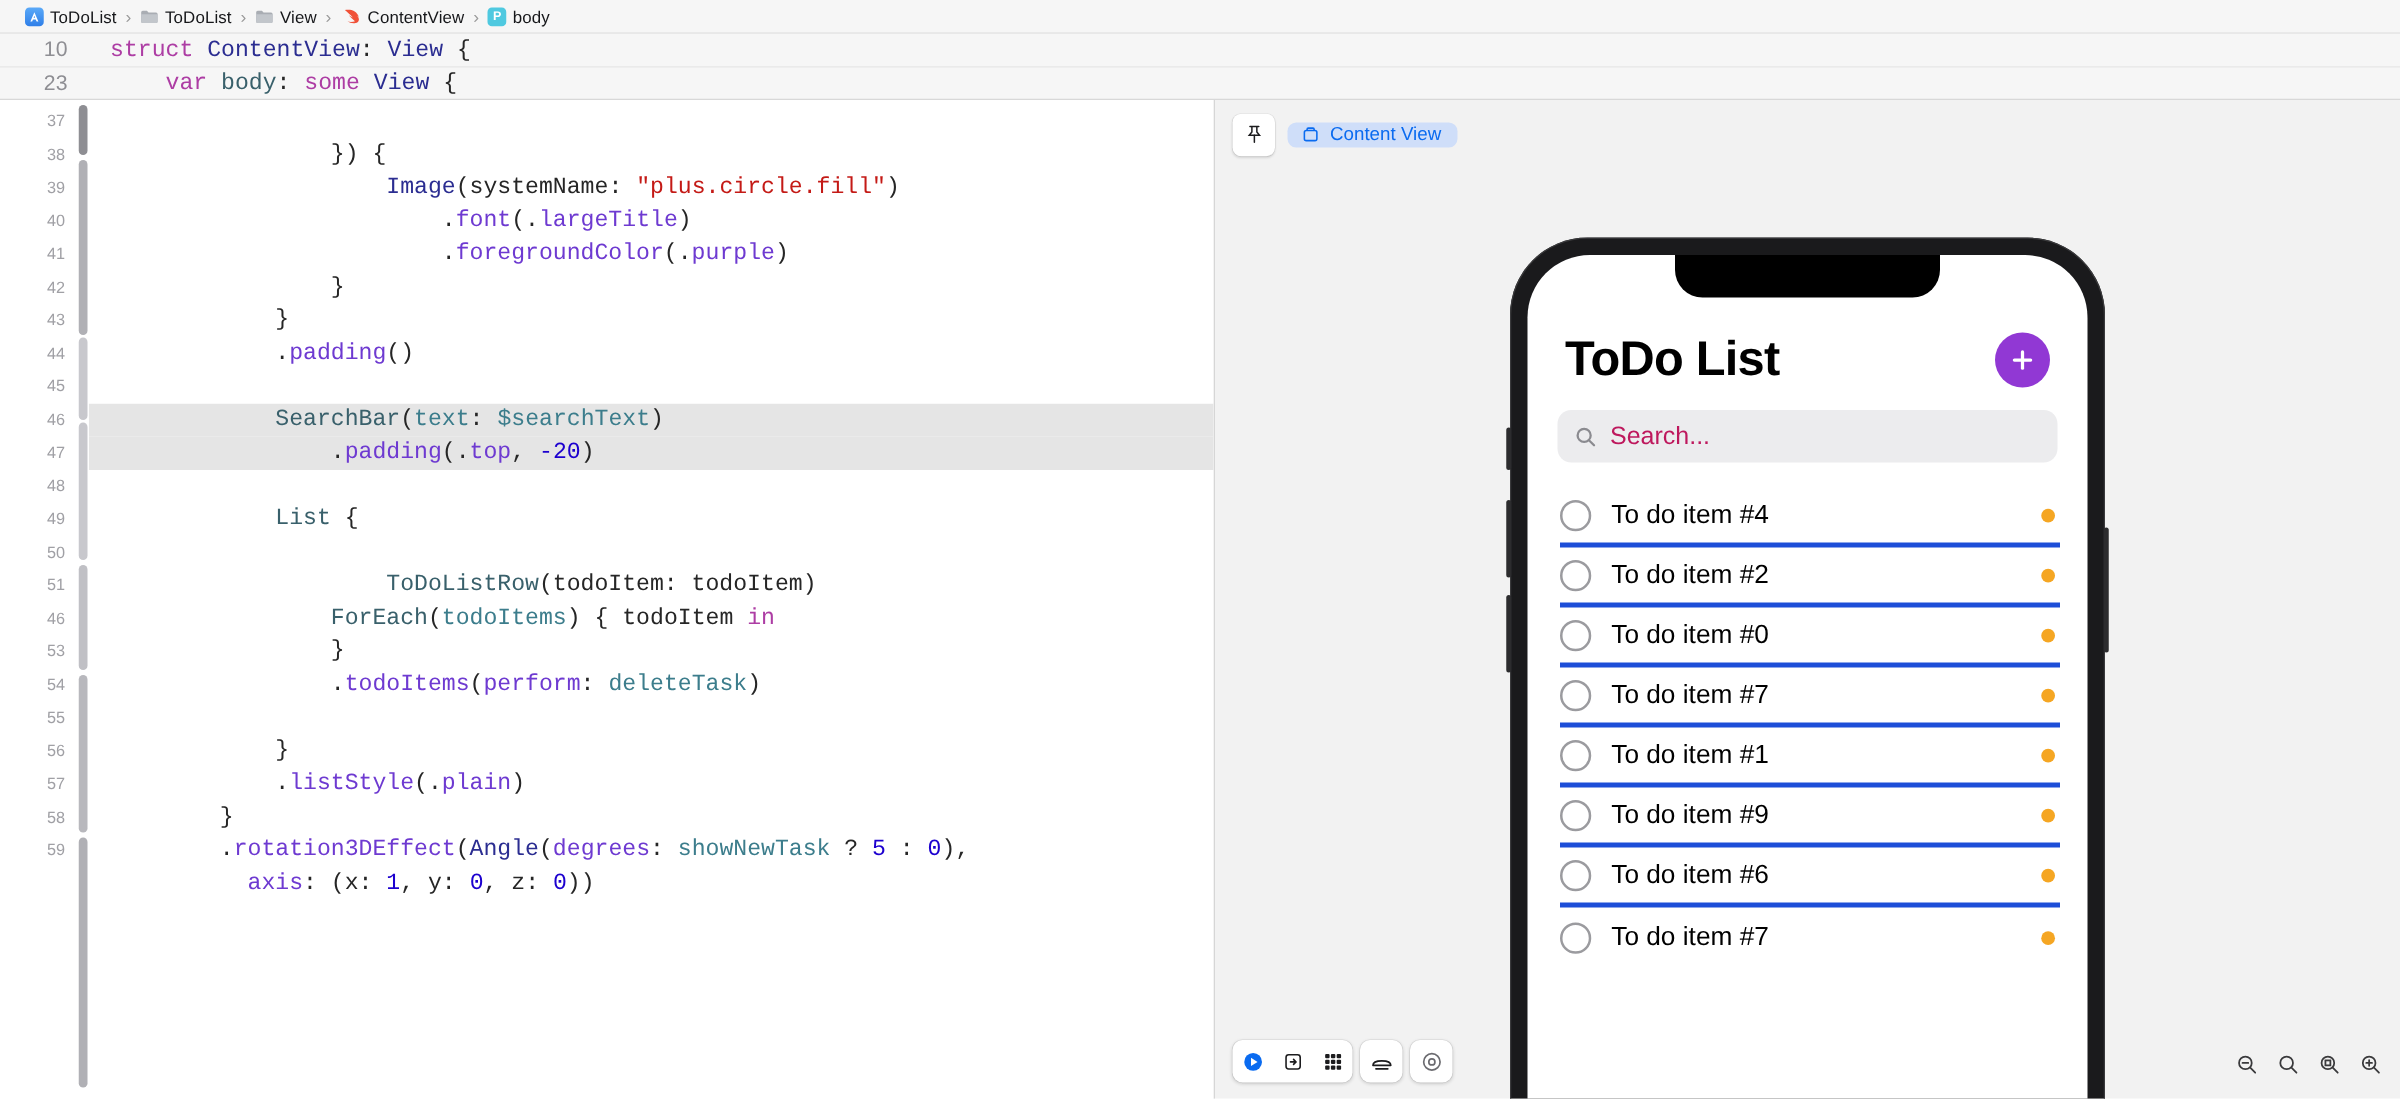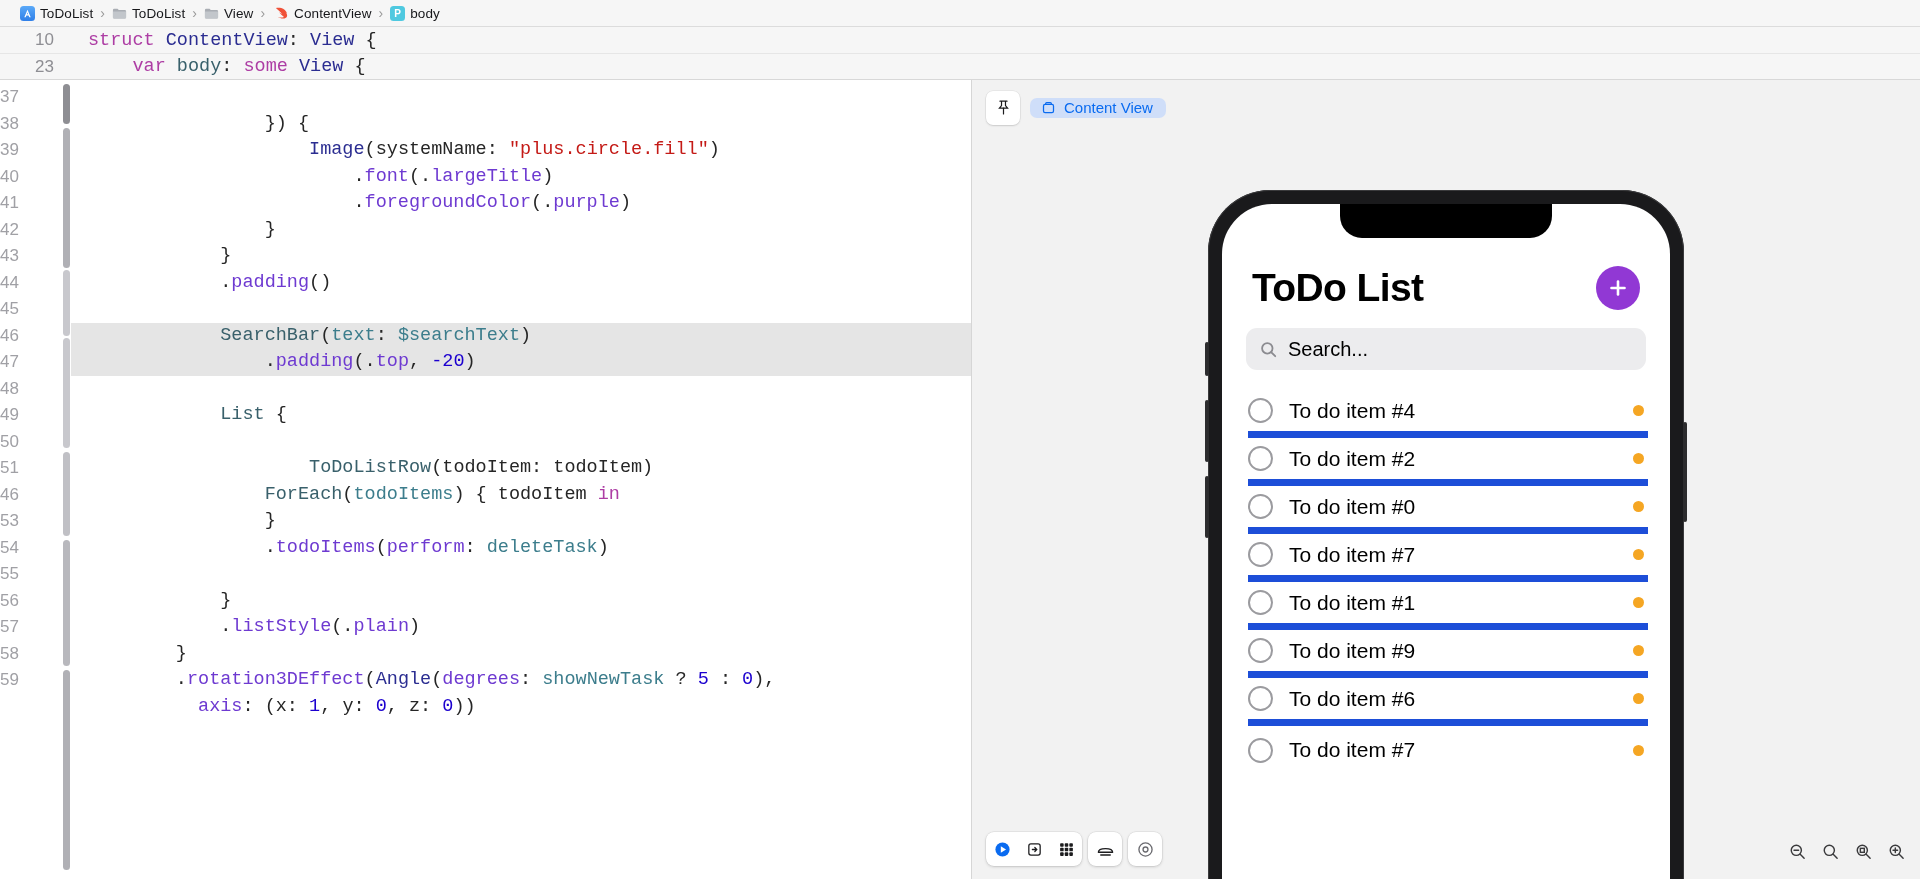--- a/index.html
+++ b/index.html
@@ -48,22 +48,22 @@
   }
   .scope-code { padding-left: 22px; }
 
   
   .main { flex: 1; display: flex; min-height: 0; }
 
   
   .editor { width: 971px; min-width: 971px; position: relative; background: #fff;
     display: flex; overflow: hidden; }
   .gutter { width: 62px; min-width: 62px; background: #fff; padding-top: 4px; }
-  .gutter-row { height: 26.5px; line-height: 26.5px; 
-    padding-right: 10px; color: #a0a0a5; font-size: 17px; }
+  .gutter-row { height: 26.5px; line-height: 26.5px; text-align: right;
+    padding-right: 10px; color: #a0a0a5; font-size: 13px; }
   .changebar { width: 9px; min-width: 9px; padding-top: 4px; position: relative; background:#fff; }
   .cb-seg { position: absolute; left: 1px; width: 7px; border-radius: 3.5px; }
 
   .code-area { flex: 1; position: relative; padding-top: 4px; overflow: hidden; }
   .code-row {
     height: 26.5px; line-height: 26.5px;
     font-family: "Liberation Mono", monospace;
     font-size: 18.5px; white-space: pre; padding-left: 16px;
     color: #262626;
   }
@@ -115,24 +115,24 @@
   .btn-power  { right: -3px; top: 232px; width: 4px; height: 100px; }
 
   .app-content { position: absolute; inset: 0; padding: 62px 0 0 0; }
   .app-header { display: flex; align-items: center; justify-content: space-between;
     padding: 0 30px; margin-bottom: 18px; }
   .app-title { font-size: 39px; font-weight: 700; color: #000; letter-spacing: -.6px; }
   .add-btn { width: 44px; height: 44px; border-radius: 50%; background: #9138d4;
     display: flex; align-items: center; justify-content: center; }
   .searchbar { margin: 0 24px; height: 42px; background: #ececee; border-radius: 11px;
     display: flex; align-items: center; gap: 10px; padding: 0 13px; }
-  .search-ph { color: #000000; font-size: 20px; }
+  .search-ph { color: #be185d; font-size: 20px; }
   .todo-list { margin-top: 20px; padding: 0 22px 0 26px; }
   .todo-row { display: flex; align-items: center; height: 48px; gap: 16px;
-    border-bottom: 7px solid #1d4ed8; }
+    border-bottom: 4px solid #1d4ed8; }
   .todo-row:last-child { border-bottom: none; }
   .circle { width: 25px; height: 25px; border-radius: 50%; border: 2px solid #9b9b9f; flex: none; }
   .todo-label { flex: 1; font-size: 21px; color: #000; }
   .dot { width: 11px; height: 11px; border-radius: 50%; background: #f5a623; flex: none;
     margin-right: 4px; }
 
   
   .bottom-left-bar {
     position: absolute; left: 14px; bottom: 13px; height: 34px;
     display: flex; align-items: center; gap: 6px; z-index: 30;

